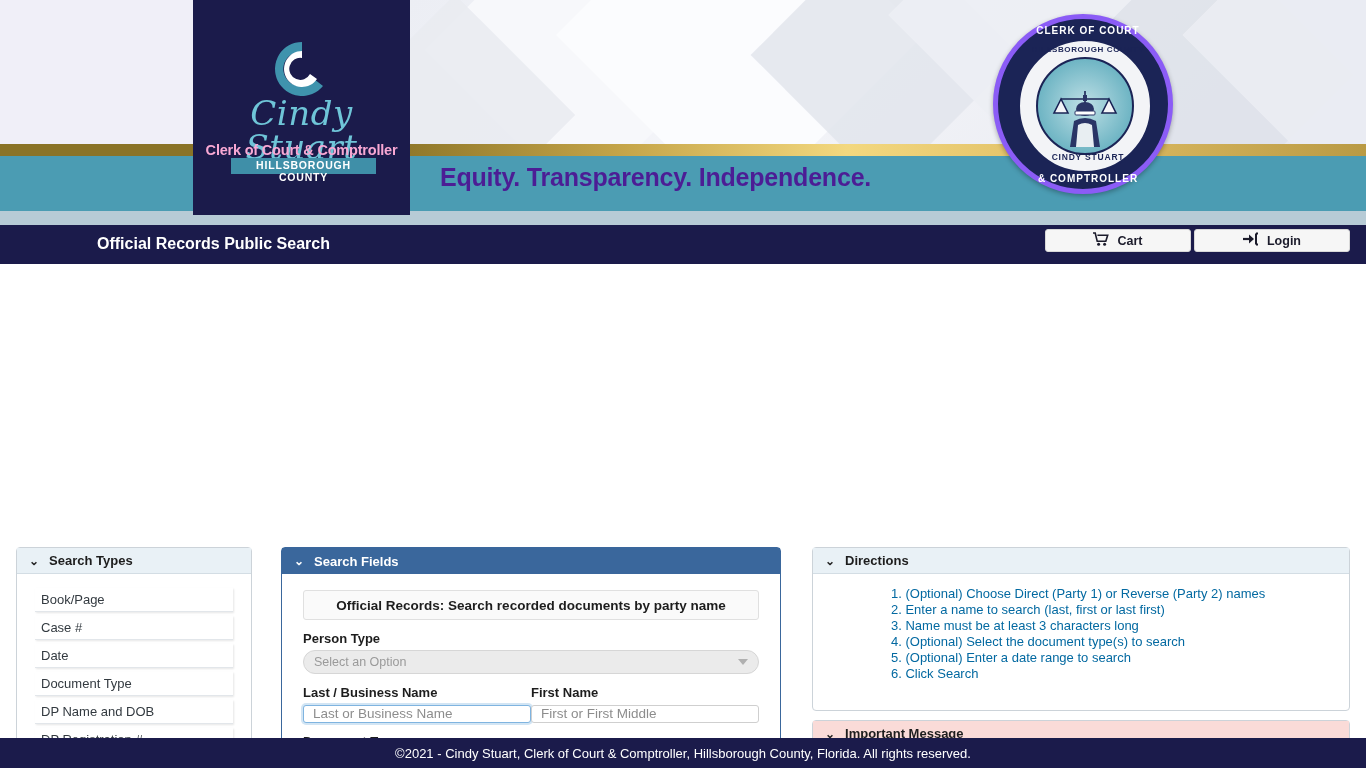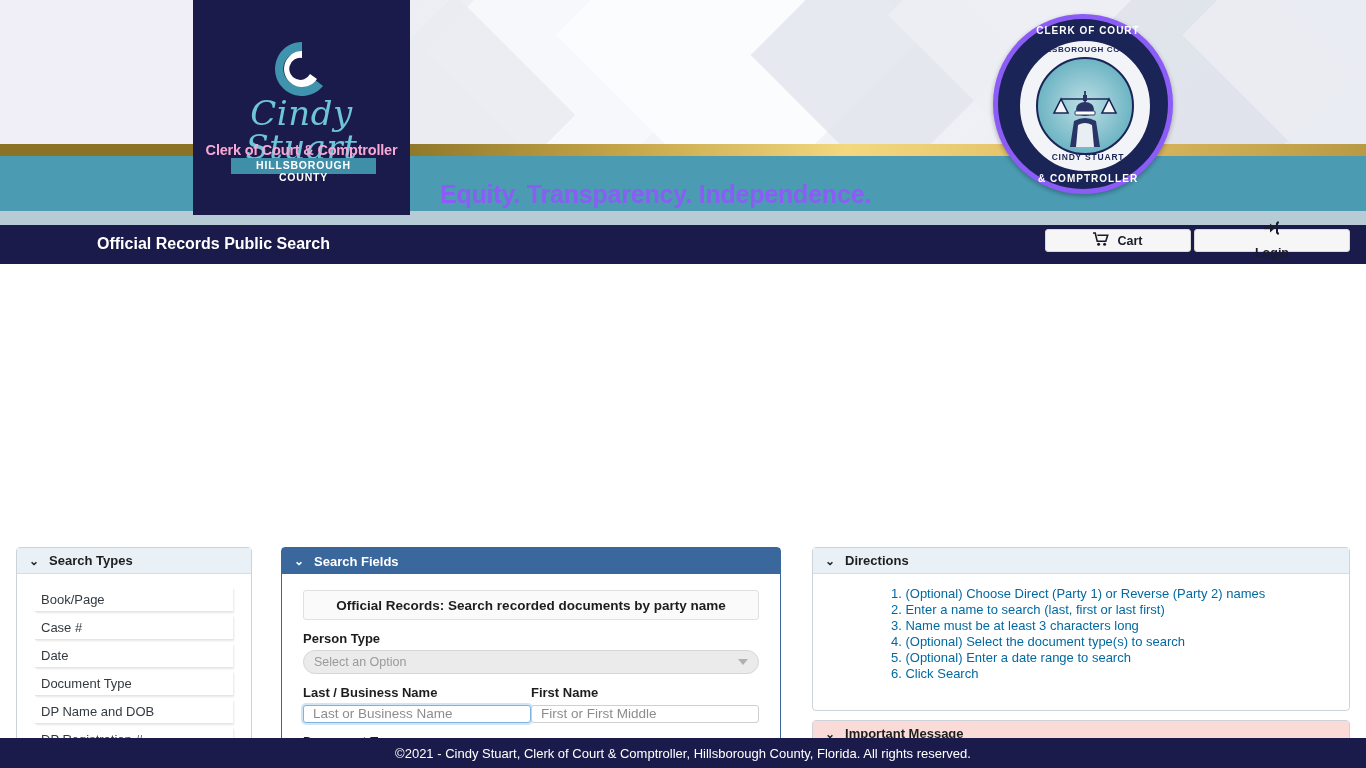--- a/index.html
+++ b/index.html
@@ -47,24 +47,24 @@
     background: linear-gradient(90deg,#8a7327 0%,#8a7327 28%,#c6a64a 46%,#f3d87f 62%,#ddbb62 80%,#b99a44 100%);
   }
   .teal-band {
     position: absolute;
     left: 0; top: 156px;
     width: 1366px; height: 55px;
     background: #4b9cb3;
   }
   .teal-tagline {
     position: absolute;
-    left: 440px; top: 180px;
+    left: 440px; top: 163px;
     font-size: 25px;
     font-weight: 700;
-    color: #8b5cf6;
+    color: #4c1d95;
     letter-spacing: -.2px;
   }
   .banner-bottom-fade {
     position: absolute;
     left: 0; top: 211px;
     width: 1366px; height: 14px;
     background: #b7cbd6;
   }
 
   
@@ -196,21 +196,21 @@
     color: #1b1b2b;
     font-size: 12.5px;
     font-weight: 700;
     display: flex;
     align-items: center;
     justify-content: center;
     gap: 8px;
     cursor: pointer;
   }
   .nav-cart { left: 1045px; width: 146px; }
-  .nav-login { left: 1194px; width: 156px; flex-direction: column; }
+  .nav-login { left: 1194px; width: 156px; }
 
   
   .content {
     position: relative;
     width: 1366px; height: 474px;
     background: #ffffff;
   }
 
   .panel {
     position: absolute;

